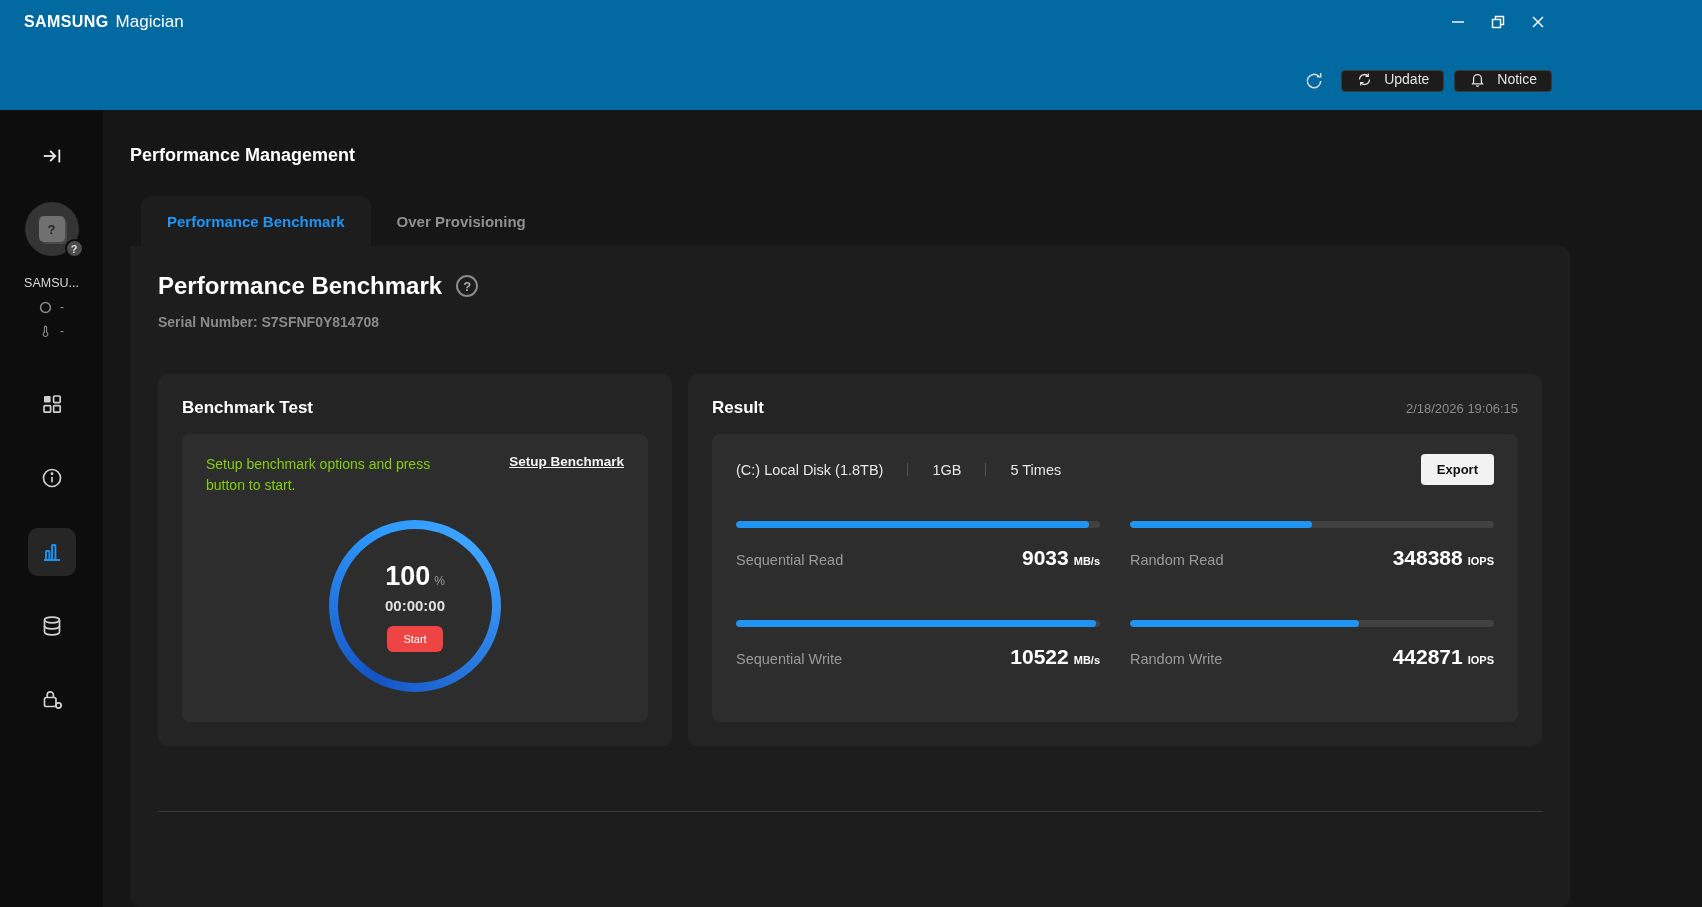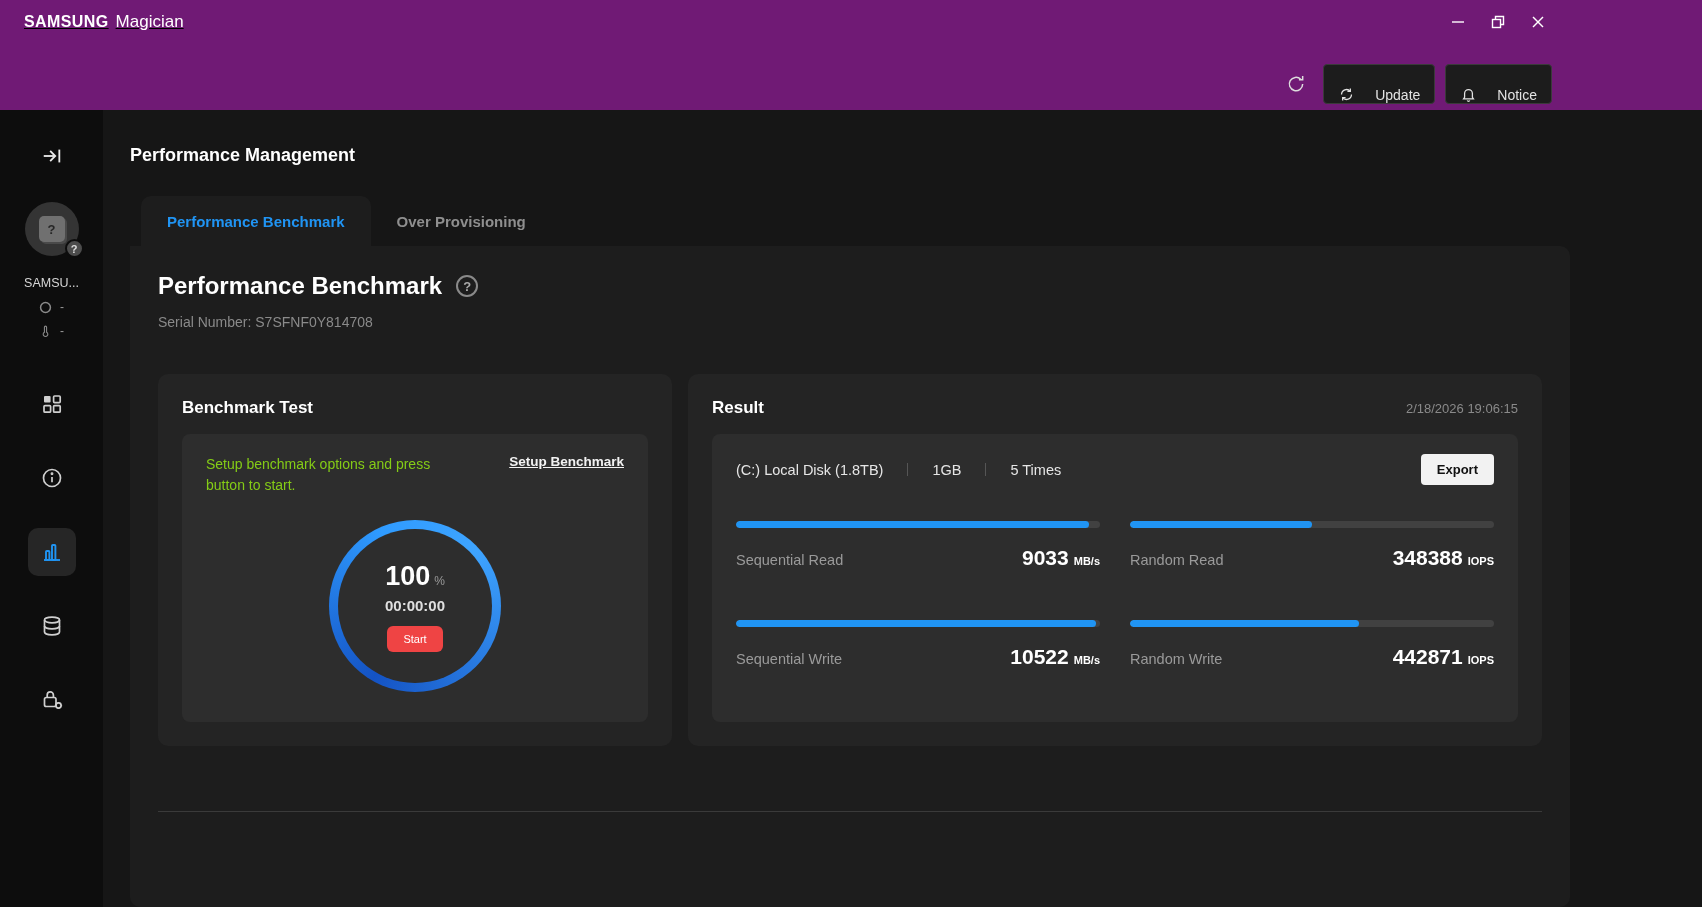--- a/index.html
+++ b/index.html
@@ -1,33 +1,33 @@
 <!DOCTYPE html>
 <html><head>
 <meta charset="utf-8">
 <style>
   * { margin:0; padding:0; box-sizing:border-box; }
   html,body { width:1702px; height:907px; overflow:hidden; background:#161616;
               font-family:"Liberation Sans", sans-serif; }
   .app { width:100%; height:100%; display:flex; flex-direction:column; }
 
   
-  .topbar { background:#701a75; height:110px; flex:none; position:relative;text-decoration:underline; }
+  .topbar { background:#0369a1; height:110px; flex:none; position:relative; }
   .titlebar { display:flex; justify-content:space-between; align-items:center;
               height:44px; padding:0 150px 0 24px; }
   .brand { display:flex; align-items:baseline; gap:7px; color:#fff; }
   .brand-primary { font-weight:800; font-size:16px; letter-spacing:.4px; }
   .brand-secondary { font-weight:500; font-size:17px; }
   .win-controls { display:flex; gap:12px; }
   .win-btn { width:28px; height:28px; display:flex; align-items:center; justify-content:center;
              color:#fff; cursor:pointer; background:none; border:none; }
   .header-actions { position:absolute; right:150px; top:64px; display:flex; align-items:center; gap:10px; }
   .icon-btn { width:34px; height:34px; display:flex; align-items:center; justify-content:center;
               color:#ddd; background:none; border:none; cursor:pointer; }
-  .btn-dark { display:flex; align-items:flex-end; gap:20px; height:40px; padding:0 14px;
+  .btn-dark { display:flex; align-items:flex-start; gap:11px; height:22px; padding:0 14px;
               background:#1c1c1c; border:1px solid #3a3a3a; border-radius:4px;
               color:#e3e3e3; font-size:14px; cursor:pointer; font-family:inherit; }
 
   
   .body { flex:1; display:flex; min-height:0; }
   .sidebar { width:103px; flex:none; background:#0d0d0d; display:flex; flex-direction:column;
              align-items:center; padding-top:28px; }
   .collapse-btn { width:36px; height:36px; display:flex; align-items:center; justify-content:center;
                   color:#e8e8e8; background:none; border:none; cursor:pointer; }
   .avatar-wrap { margin-top:28px; position:relative; }
@@ -53,21 +53,21 @@
   .tab { height:50px; padding:0 26px; display:flex; align-items:center; font-size:15px; font-weight:700;
          color:#8f8f8f; border-radius:10px 10px 0 0; cursor:pointer; }
   .tab.active { background:#1d1d1d; color:#2094f3; }
   .panel { background:#1d1d1d; border-radius:10px; border-top-left-radius:0; padding:26px 28px 0 28px; flex:1; }
 
   .section-head { display:flex; align-items:center; gap:14px; }
   .section-title { color:#fff; font-size:24px; font-weight:700; }
   .help-circle { width:22px; height:22px; border-radius:50%; border:2px solid #8a8a8a; color:#aaa;
                  font-size:13px; font-weight:700; display:flex; align-items:center; justify-content:center;
                  cursor:pointer; }
-  .serial { margin-top:14px; color:#8a8a8a; font-size:14px; }
+  .serial { margin-top:14px; color:#8a8a8a; font-size:14px;font-weight:bold; }
 
   .cards { display:flex; gap:16px; margin-top:44px; }
   .card { background:#242424; border-radius:10px; padding:24px; }
   .card.test { width:514px; flex:none; }
   .card.result { flex:1; min-width:0; }
   .card-header { display:flex; justify-content:space-between; align-items:center; }
   .card-title { color:#fff; font-size:17px; font-weight:700; }
   .timestamp { color:#8a8a8a; font-size:13px; }
   .inner { background:#2d2d2d; border-radius:8px; margin-top:16px; padding:20px 24px; min-height:288px; }
 

